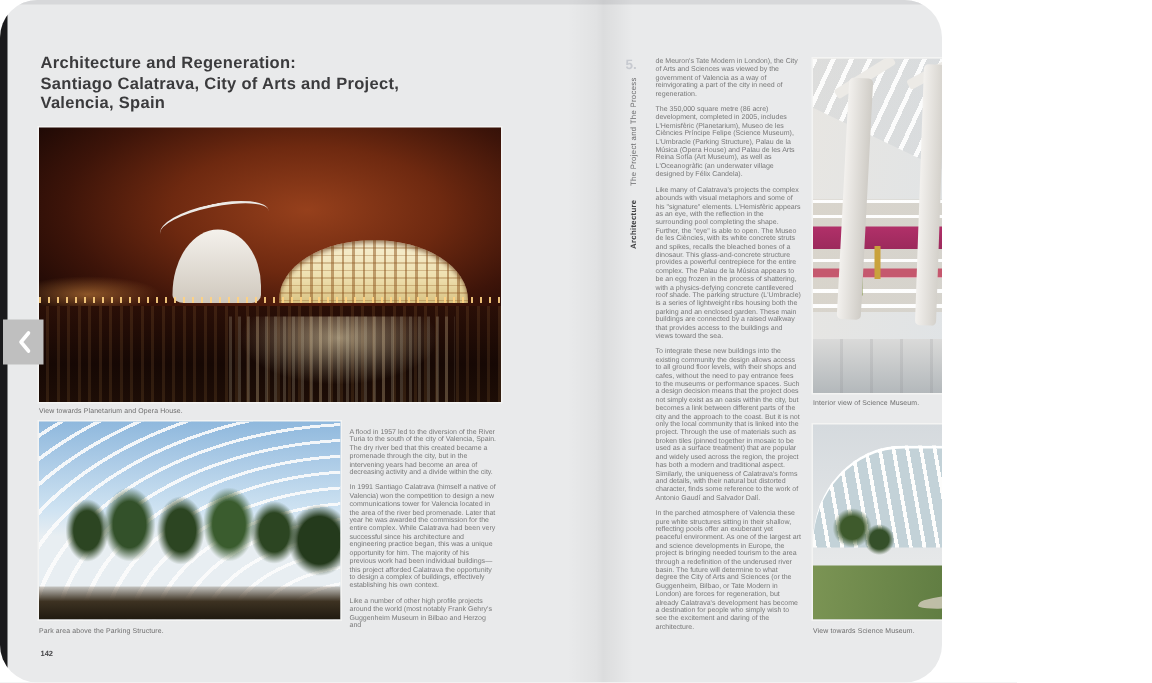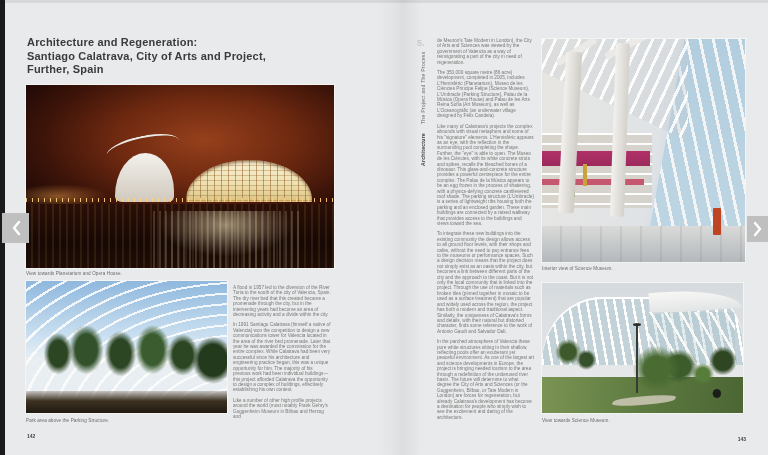--- a/index.html
+++ b/index.html
@@ -1,17 +1,17 @@
 <!DOCTYPE html>
 <html style="--page-bg: #e9eaeb; --edge-strip: #1a1a1c; --title-color: #3b3b3d; --body-color: #787878; --caption-color: #6b6b6b; --arrow-bg: #bfbfbf; --chapter-num-color: #c7cad0;"><head>
 <meta charset="utf-8">
 <style>
   html,body{margin:0;padding:0;}
   body{width:768px;height:455px;overflow:hidden;font-family:"Liberation Sans",sans-serif;}
-  .stage{position:relative;width:768px;height:455px;background:var(--page-bg,#e9eaeb);overflow:hidden;}
+  .stage{position:relative;width:628px;height:455px;background:var(--page-bg,#e9eaeb);overflow:hidden;border-radius:25px;}
   .edge-top{position:absolute;left:0;top:0;width:100%;height:3px;background:#d7d8da;}
   .edge-left{position:absolute;left:0;top:0;width:5px;height:100%;background:var(--edge-strip,#1a1a1c);z-index:6;}
   .gutter{position:absolute;left:378px;top:0;width:44px;height:100%;background:linear-gradient(90deg,rgba(0,0,0,0) 0%,rgba(0,0,0,0.035) 45%,rgba(0,0,0,0.06) 55%,rgba(0,0,0,0) 100%);}
   .title{position:absolute;left:27px;top:36px;font-size:11px;line-height:13.5px;font-weight:bold;color:var(--title-color,#3b3b3d);letter-spacing:.2px;}
   .photo{position:absolute;overflow:hidden;box-shadow:0 0 0 1px #f4f4f3;}
   .caption{position:absolute;font-size:4.6px;color:var(--caption-color,#6b6b6b);letter-spacing:.1px;}
   .pagenum{position:absolute;font-size:5px;font-weight:bold;color:#454547;}
   .col{position:absolute;font-size:4.7px;line-height:5.4px;color:var(--body-color,#787878);text-align:left;}
   .col p{margin:0 0 5px 0;}
   .chapter-num{position:absolute;left:417px;top:38px;font-size:9px;font-weight:bold;color:var(--chapter-num-color,#c7cad0);}
@@ -79,21 +79,21 @@
 <body>
 
 <div class="stage">
   <div class="edge-top"></div>
   <div class="gutter"></div>
 
   <section>
     <div class="title">
       <div>Architecture and Regeneration:</div>
       <div>Santiago Calatrava, City of Arts and Project,</div>
-      <div>Further, Spain</div>
+      <div>Valencia, Spain</div>
     </div>
 
     <figure class="photo p1" style="left:26px;top:85px;width:308px;height:183px;margin:0;">
       <div class="p1-bridge-glow"></div>
       <div class="p1-opera-crest"></div>
       <div class="p1-opera"></div>
       <div class="p1-dome"></div>
       <div class="p1-lights"></div>
       <div class="p1-water"></div>
       <div class="p1-refl"></div>

